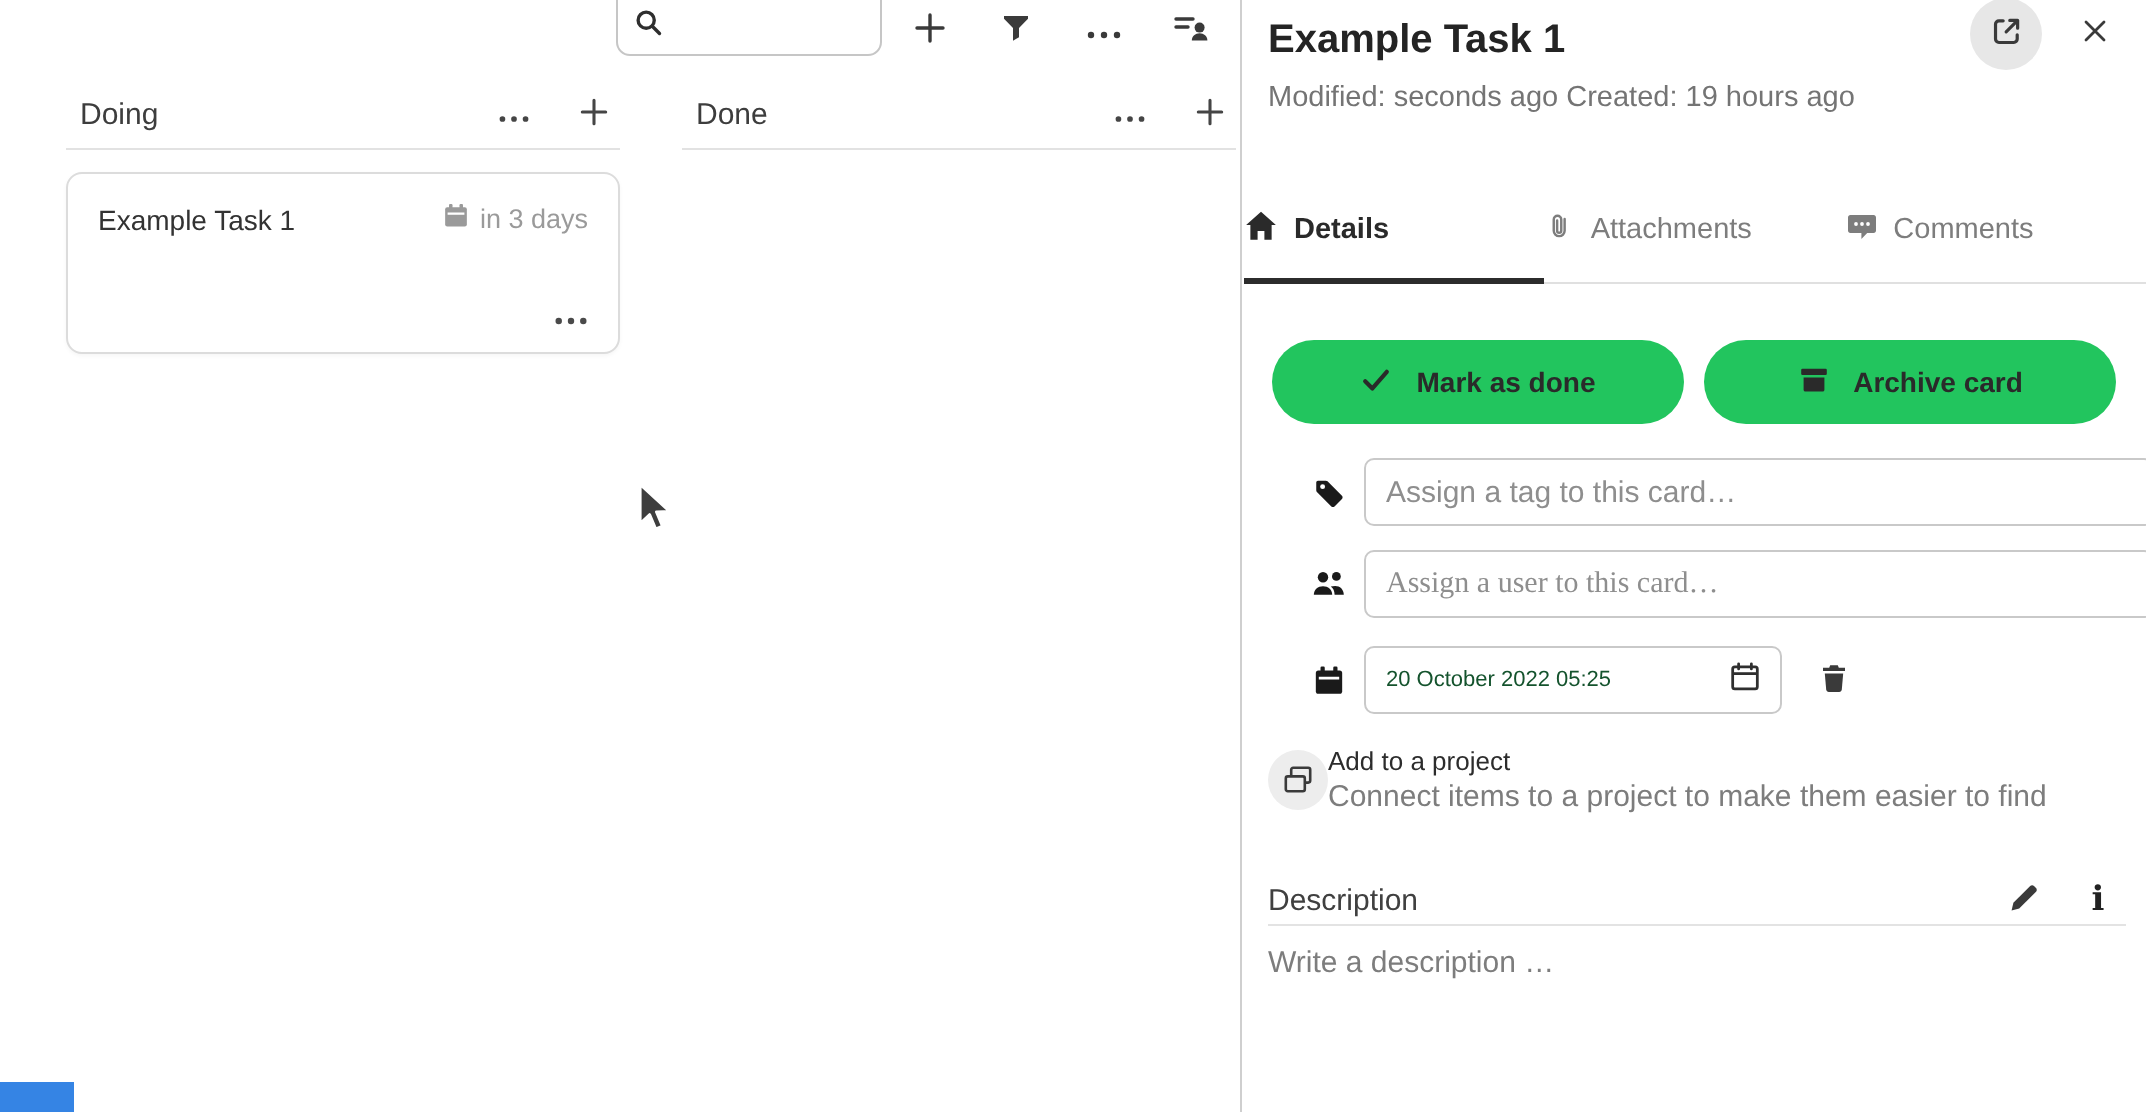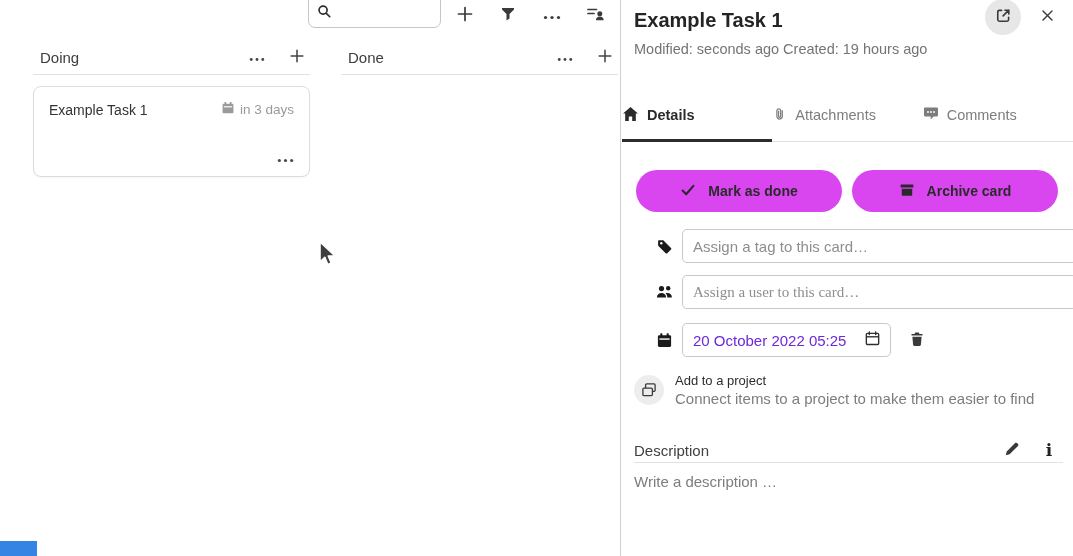--- a/index.html
+++ b/index.html
@@ -53,39 +53,39 @@
 
   .tabs { position:absolute; left:1px; right:0; top:83px; height:59px; display:flex;
           border-bottom:1px solid #e0e0e0; }
   .tab { flex:1; position:relative; display:flex; flex-direction:row; align-items:center;
          gap:8px; padding-top:6px; font-size:14.5px; color:#7d7d7d; cursor:pointer; }
   .tab.active { color:#2a2a2a; font-weight:bold; }
   .tab.active::after { content:""; position:absolute; left:0; right:0; bottom:-1px; height:3px;
                        background:#2c2c2c; }
 
   .actions { position:absolute; left:15px; right:15px; top:170px; height:42px; display:flex; gap:10px; }
-  .pill { flex:1; background:#d946ef; border-radius:21px; display:flex; 
+  .pill { flex:1; background:#22c55e; border-radius:21px; display:flex; 
           justify-content:center; gap:12px; font-size:14px; font-weight:bold; color:#2a2a2a; }
 
   .field-row { position:absolute; left:26px; display:flex; align-items:center; }
   .icon-cell { width:35px; display:flex; justify-content:center; color:#1a1a1a; }
   .row-tag  { top:229px; }
   .row-user { top:275px;font-family:Liberation Serif, serif; }
   .row-date { top:323px; }
   .text-entry { width:395px; height:34px; border:1px solid #c9c9c9; border-radius:5px;
                 padding:0 10px; font-size:15px; color:#2e2e2e; background:#fff; }
   .text-entry::placeholder { color:#8e8e8e; opacity:1; }
   .date-field { width:209px; height:34px; border:1px solid #c9c9c9; border-radius:5px;
-                display:flex; align-items:center; padding:0 5px 0 10px; font-size:15px;
-                color:#6d28d9; cursor:pointer; background:#fff; }
+                display:flex; align-items:center; padding:0 5px 0 10px; font-size:11px;
+                color:#14532d; cursor:pointer; background:#fff; }
   .date-field span { flex:1; }
   .cal-btn { width:26px; height:26px; color:#2f2f2f; }
   .trash-btn { width:26px; height:26px; margin-left:13px; color:#3a3a3a; }
 
-  .project-row { position:absolute; left:13px; top:373px; display:flex; gap:11px;
+  .project-row { position:absolute; left:13px; top:373px; display:flex; gap:0;
                  align-items:center; cursor:pointer; }
   .project-circle { width:30px; height:30px; border-radius:50%; background:#ededed;
                     display:flex; align-items:center; justify-content:center; color:#3a3a3a; }
   .project-title { font-size:13px; color:#2c2c2c; }
   .project-sub { font-size:15px; color:#7d7d7d; margin-top:2px; }
 
   .desc-header { position:absolute; left:13px; right:12px; top:438px; display:flex; align-items:center; }
   .desc-label { font-size:15px; color:#404040; flex:1; }
   .pencil-btn { width:24px; height:24px; color:#3a3a3a; }
   .info-btn { width:24px; height:24px; margin-left:13px; color:#222;

